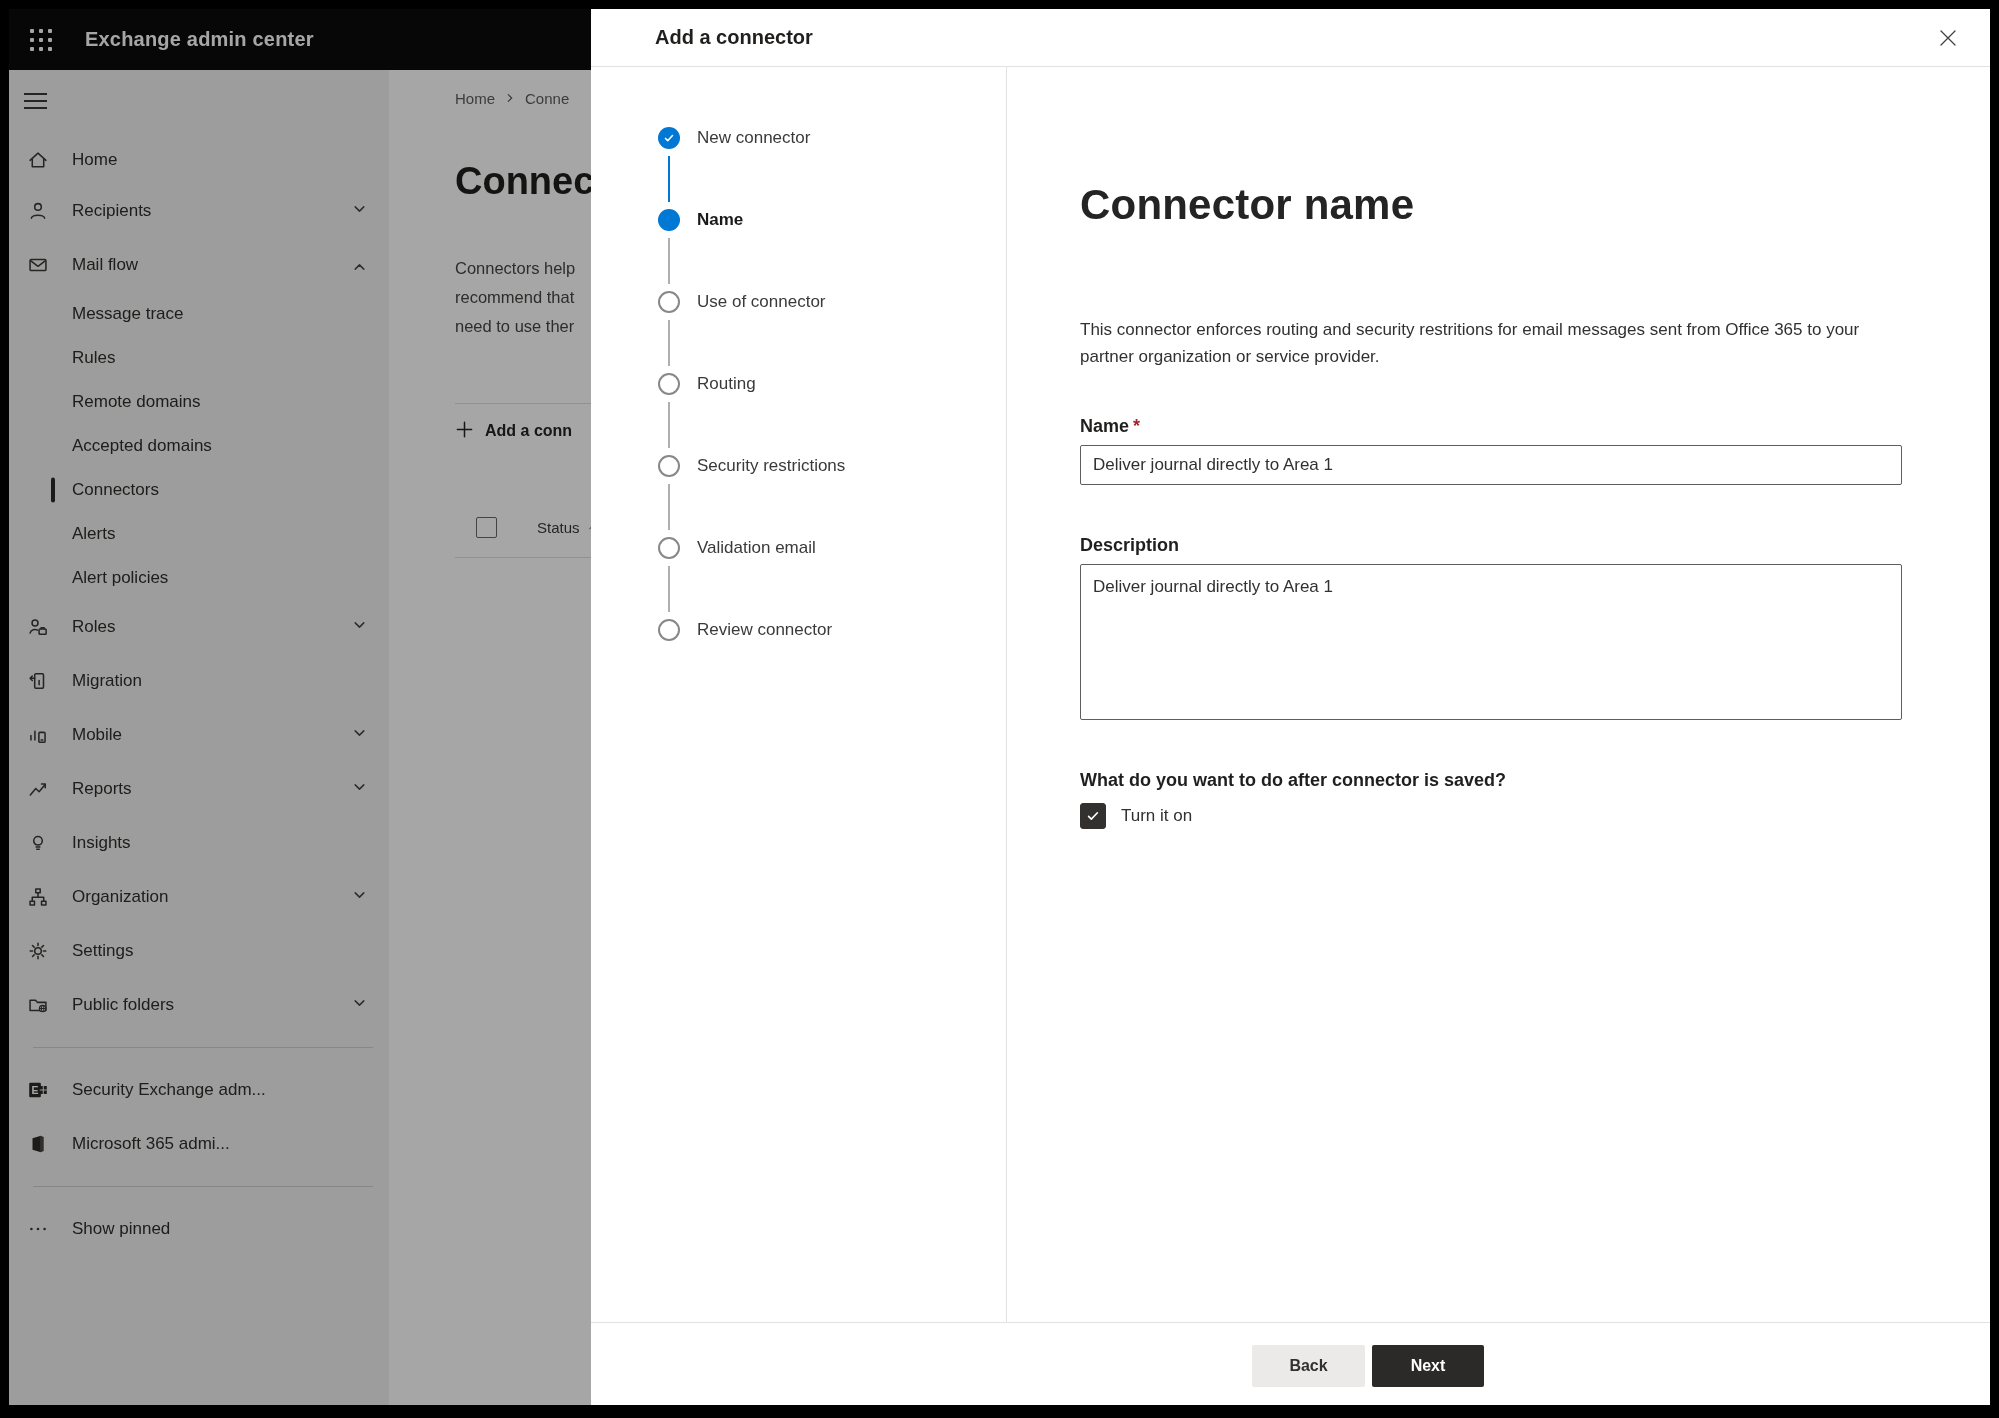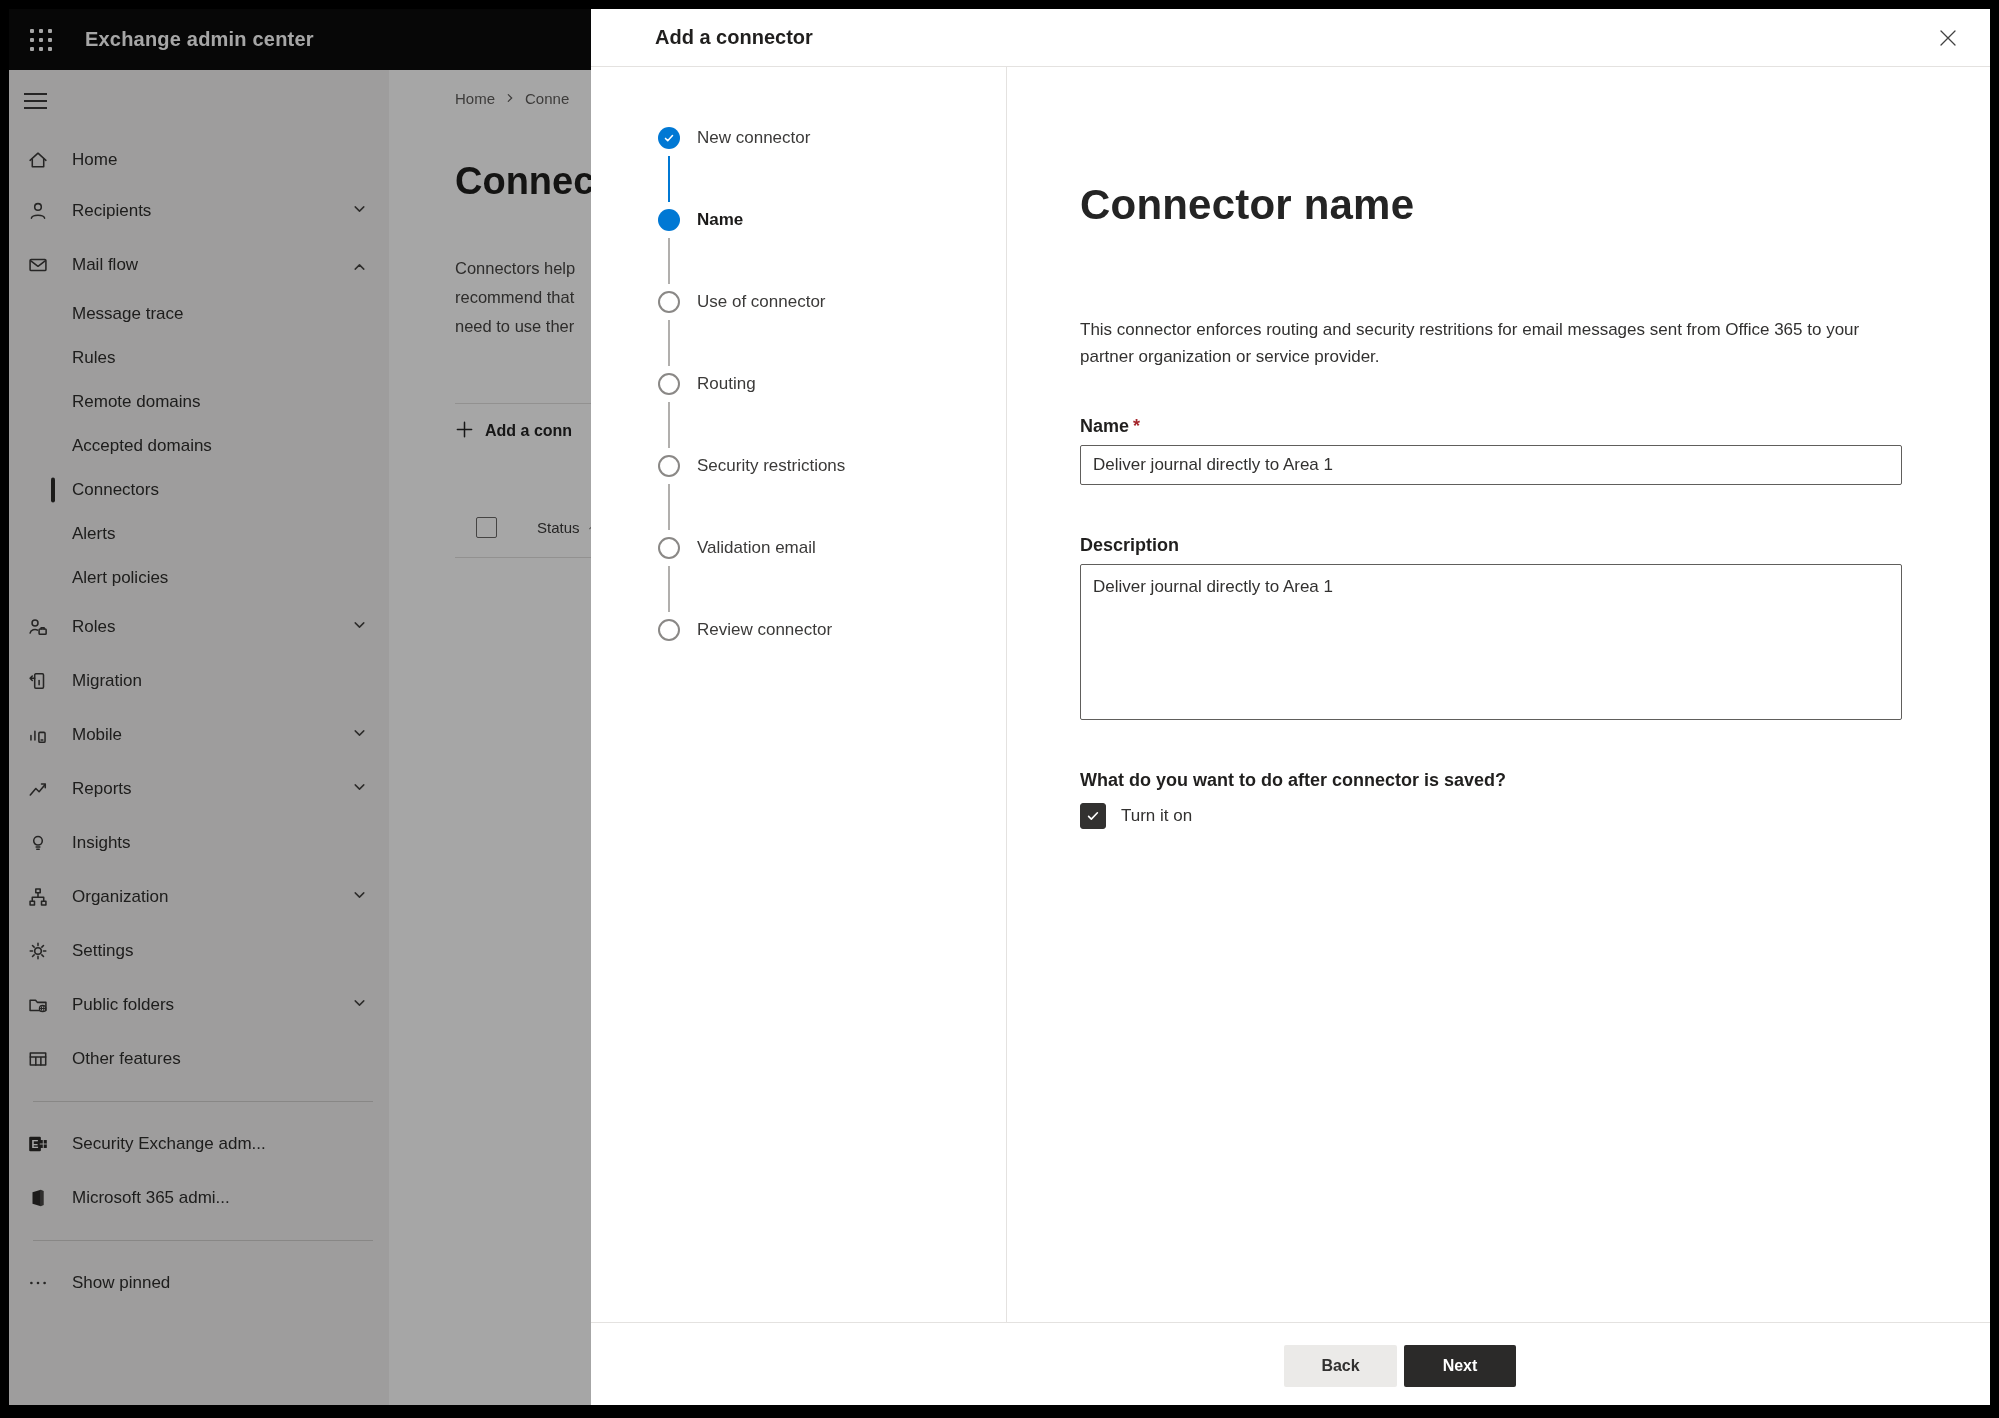--- a/index.html
+++ b/index.html
@@ -73,21 +73,21 @@
   .txt-input { display:block; margin-top:8px; width:822px; height:40px; border:1px solid #605e5c; border-radius:2px; padding:0 12px; font-size:17px; color:#323130; font-family:inherit; background:#fff; }
   .field-label.desc { margin-top:50px; }
   .txt-area { display:block; margin-top:8px; width:822px; height:156px; border:1px solid #605e5c; border-radius:2px; padding:10px 12px; font-size:17px; color:#323130; font-family:inherit; resize:none; background:#fff; line-height:24px; }
   .question { margin-top:50px; font-size:18px; font-weight:700; color:#201f1e; }
   .cb-row { margin-top:12px; display:flex; align-items:center; gap:15px; cursor:pointer; }
   .cbox { width:26px; height:26px; border-radius:3px; border:1px solid #323130; background:#fff; display:flex; align-items:center; justify-content:center; }
   .cbox.checked { background:#323130; }
   .cb-label { font-size:17px; color:#323130; }
 
   .dlg-footer { flex:none; height:83px; border-top:1px solid #e4e2e0; position:relative; background:#fff; }
-  .btns { position:absolute; left:693px; top:22px; display:flex; gap:7px; }
+  .btns { position:absolute; left:661px; top:22px; display:flex; gap:7px; }
   .btn { height:42px; border:none; border-radius:2px; font-family:inherit; font-size:16px; font-weight:600; cursor:pointer; }
   .btn.back { width:113px; background:#ebeae8; color:#323130; }
   .btn.next { width:112px; background:#2b2a29; color:#fff; }
 </style>
 </head>
 <body>
 
 <div id="screen">
   <div id="frame">
 
@@ -258,29 +258,20 @@
                 <svg width="22" height="22" viewBox="0 0 20 20">
                   <path d="M2.8 5.6h5l1.6 2h7.8V15H2.8z" stroke="#3b3a39" stroke-width="1.4" fill="none" stroke-linecap="round" stroke-linejoin="round"></path>
                   <circle cx="14.2" cy="13.2" r="2.9" fill="#f3f2f1" stroke="#3b3a39" stroke-width="1.2"></circle>
                   <path d="M11.3 13.2h5.8M14.2 10.3c-1.6 1.8-1.6 4 0 5.8 1.6-1.8 1.6-4 0-5.8z" stroke="#3b3a39" stroke-width="0.9" fill="none"></path>
                 </svg>
               </span>
               <span class="slabel">Public folders</span>
               <span class="chev down"><svg width="15" height="15" viewBox="0 0 14 14">
                   <path d="M3 5l4 4 4-4" stroke="#484644" stroke-width="1.4" fill="none" stroke-linecap="round" stroke-linejoin="round"></path>
                 </svg></span>
-            </div>
-            <div class="srow">
-              <span class="icon">
-                <svg width="22" height="22" viewBox="0 0 20 20">
-                  <rect x="3" y="4.6" width="14" height="10.8" stroke="#3b3a39" stroke-width="1.4" fill="none" stroke-linecap="round" stroke-linejoin="round"></rect>
-                  <path d="M3 8.2h14M8 8.2v7.2M12.6 8.2v7.2" stroke="#3b3a39" stroke-width="1.4" fill="none" stroke-linecap="round" stroke-linejoin="round"></path>
-                </svg>
-              </span>
-              <span class="slabel">Other features</span>
             </div>
             <div class="side-divider"></div>
             <div class="srow">
               <span class="icon">
                 <svg width="22" height="22" viewBox="0 0 20 20">
                   <rect x="2" y="3.4" width="10.6" height="13.2" rx="1" fill="#2b2a29"></rect>
                   <text x="7.2" y="13.6" font-size="9.5" font-weight="bold" fill="#fff" text-anchor="middle" font-family="Liberation Sans,sans-serif">E</text>
                   <rect x="11.6" y="6.4" width="6.4" height="7.2" fill="#2b2a29"></rect>
                   <path d="M11.6 10h6.4M14.8 6.4v7.2" stroke="#f3f2f1" stroke-width="0.9"></path>
                 </svg>

